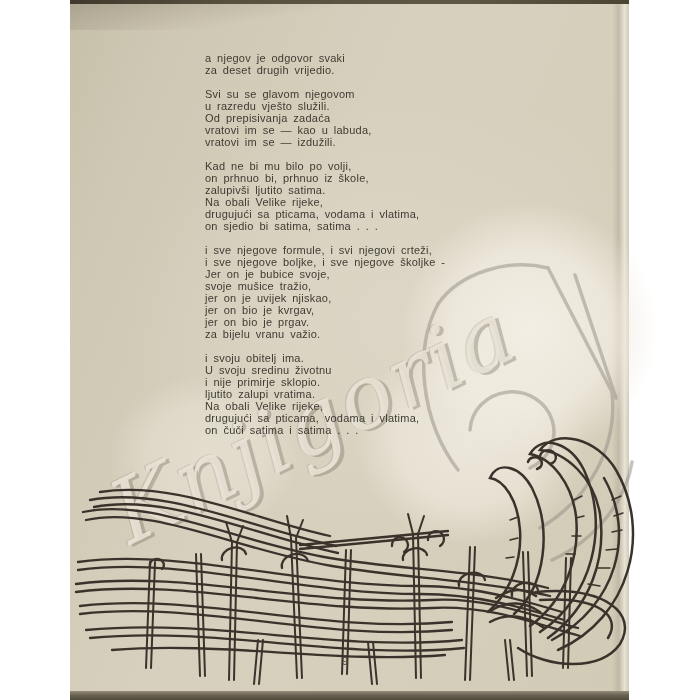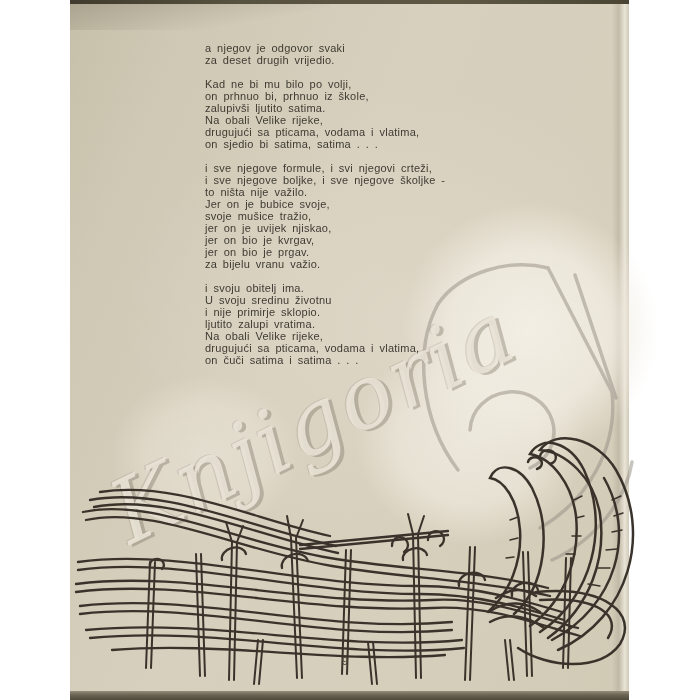--- a/index.html
+++ b/index.html
@@ -22,21 +22,21 @@
   
   #wm-logo{position:absolute;left:0;top:0;width:700px;height:700px;z-index:2;pointer-events:none;}
   
   #wm-text{position:absolute;left:92px;top:372px;width:446px;height:110px;z-index:3;
            transform:rotate(-26deg);transform-origin:center;
            font-family:"DejaVu Serif",serif;font-style:italic;font-size:88px;line-height:100px;
            text-align:center;letter-spacing:3px;color:rgba(235,229,216,0.88);
            text-shadow:3px 3px 0 rgba(124,117,103,0.40),-1px -1px 0 rgba(124,117,103,0.20);
            pointer-events:none;}
   
-  #poem{position:absolute;left:205px;top:42px;z-index:4;color:#3f3b33;
+  #poem{position:absolute;left:205px;top:52px;z-index:4;color:#3f3b33;
         font-size:11px;line-height:12px;letter-spacing:0.25px;word-spacing:2.4px;}
   #poem .stanza{margin:0 0 12px 0;}
   #poem .line{white-space:pre;}
   
   #illustration{position:absolute;left:0;top:0;width:700px;height:700px;z-index:4;pointer-events:none;}
   
   #page-number{position:absolute;left:330px;top:655px;width:30px;text-align:center;z-index:6;
                font-size:11.5px;color:#4e4739;}
 </style>
 </head>
@@ -73,31 +73,37 @@
   </svg>
 
   <div id="wm-text">Knjigoria</div>
 
   <div id="poem">
       <div class="stanza">
         <div class="line">a njegov je odgovor svaki</div>
         <div class="line">za deset drugih vrijedio.</div>
       </div>
       <div class="stanza">
+        <div class="line">Svi su se glavom njegovom</div>
+        <div class="line">u razredu vješto služili.</div>
+        <div class="line">Od prepisivanja zadaća</div>
+        <div class="line">vratovi im se — kao u labuda,</div>
+        <div class="line">vratovi im se — izdužili.</div>
+      </div>
+      <div class="stanza">
         <div class="line">Kad ne bi mu bilo po volji,</div>
         <div class="line">on prhnuo bi, prhnuo iz škole,</div>
         <div class="line">zalupivši ljutito satima.</div>
         <div class="line">Na obali Velike rijeke,</div>
         <div class="line">drugujući sa pticama, vodama i vlatima,</div>
         <div class="line">on sjedio bi satima, satima . . .</div>
       </div>
       <div class="stanza">
         <div class="line">i sve njegove formule, i svi njegovi crteži,</div>
         <div class="line">i sve njegove boljke, i sve njegove školjke -</div>
-        <div class="line">to ništa nije važilo.</div>
         <div class="line">Jer on je bubice svoje,</div>
         <div class="line">svoje mušice tražio,</div>
         <div class="line">jer on je uvijek njiskao,</div>
         <div class="line">jer on bio je kvrgav,</div>
         <div class="line">jer on bio je prgav.</div>
         <div class="line">za bijelu vranu važio.</div>
       </div>
       <div class="stanza">
         <div class="line">i svoju obitelj ima.</div>
         <div class="line">U svoju sredinu životnu</div>

